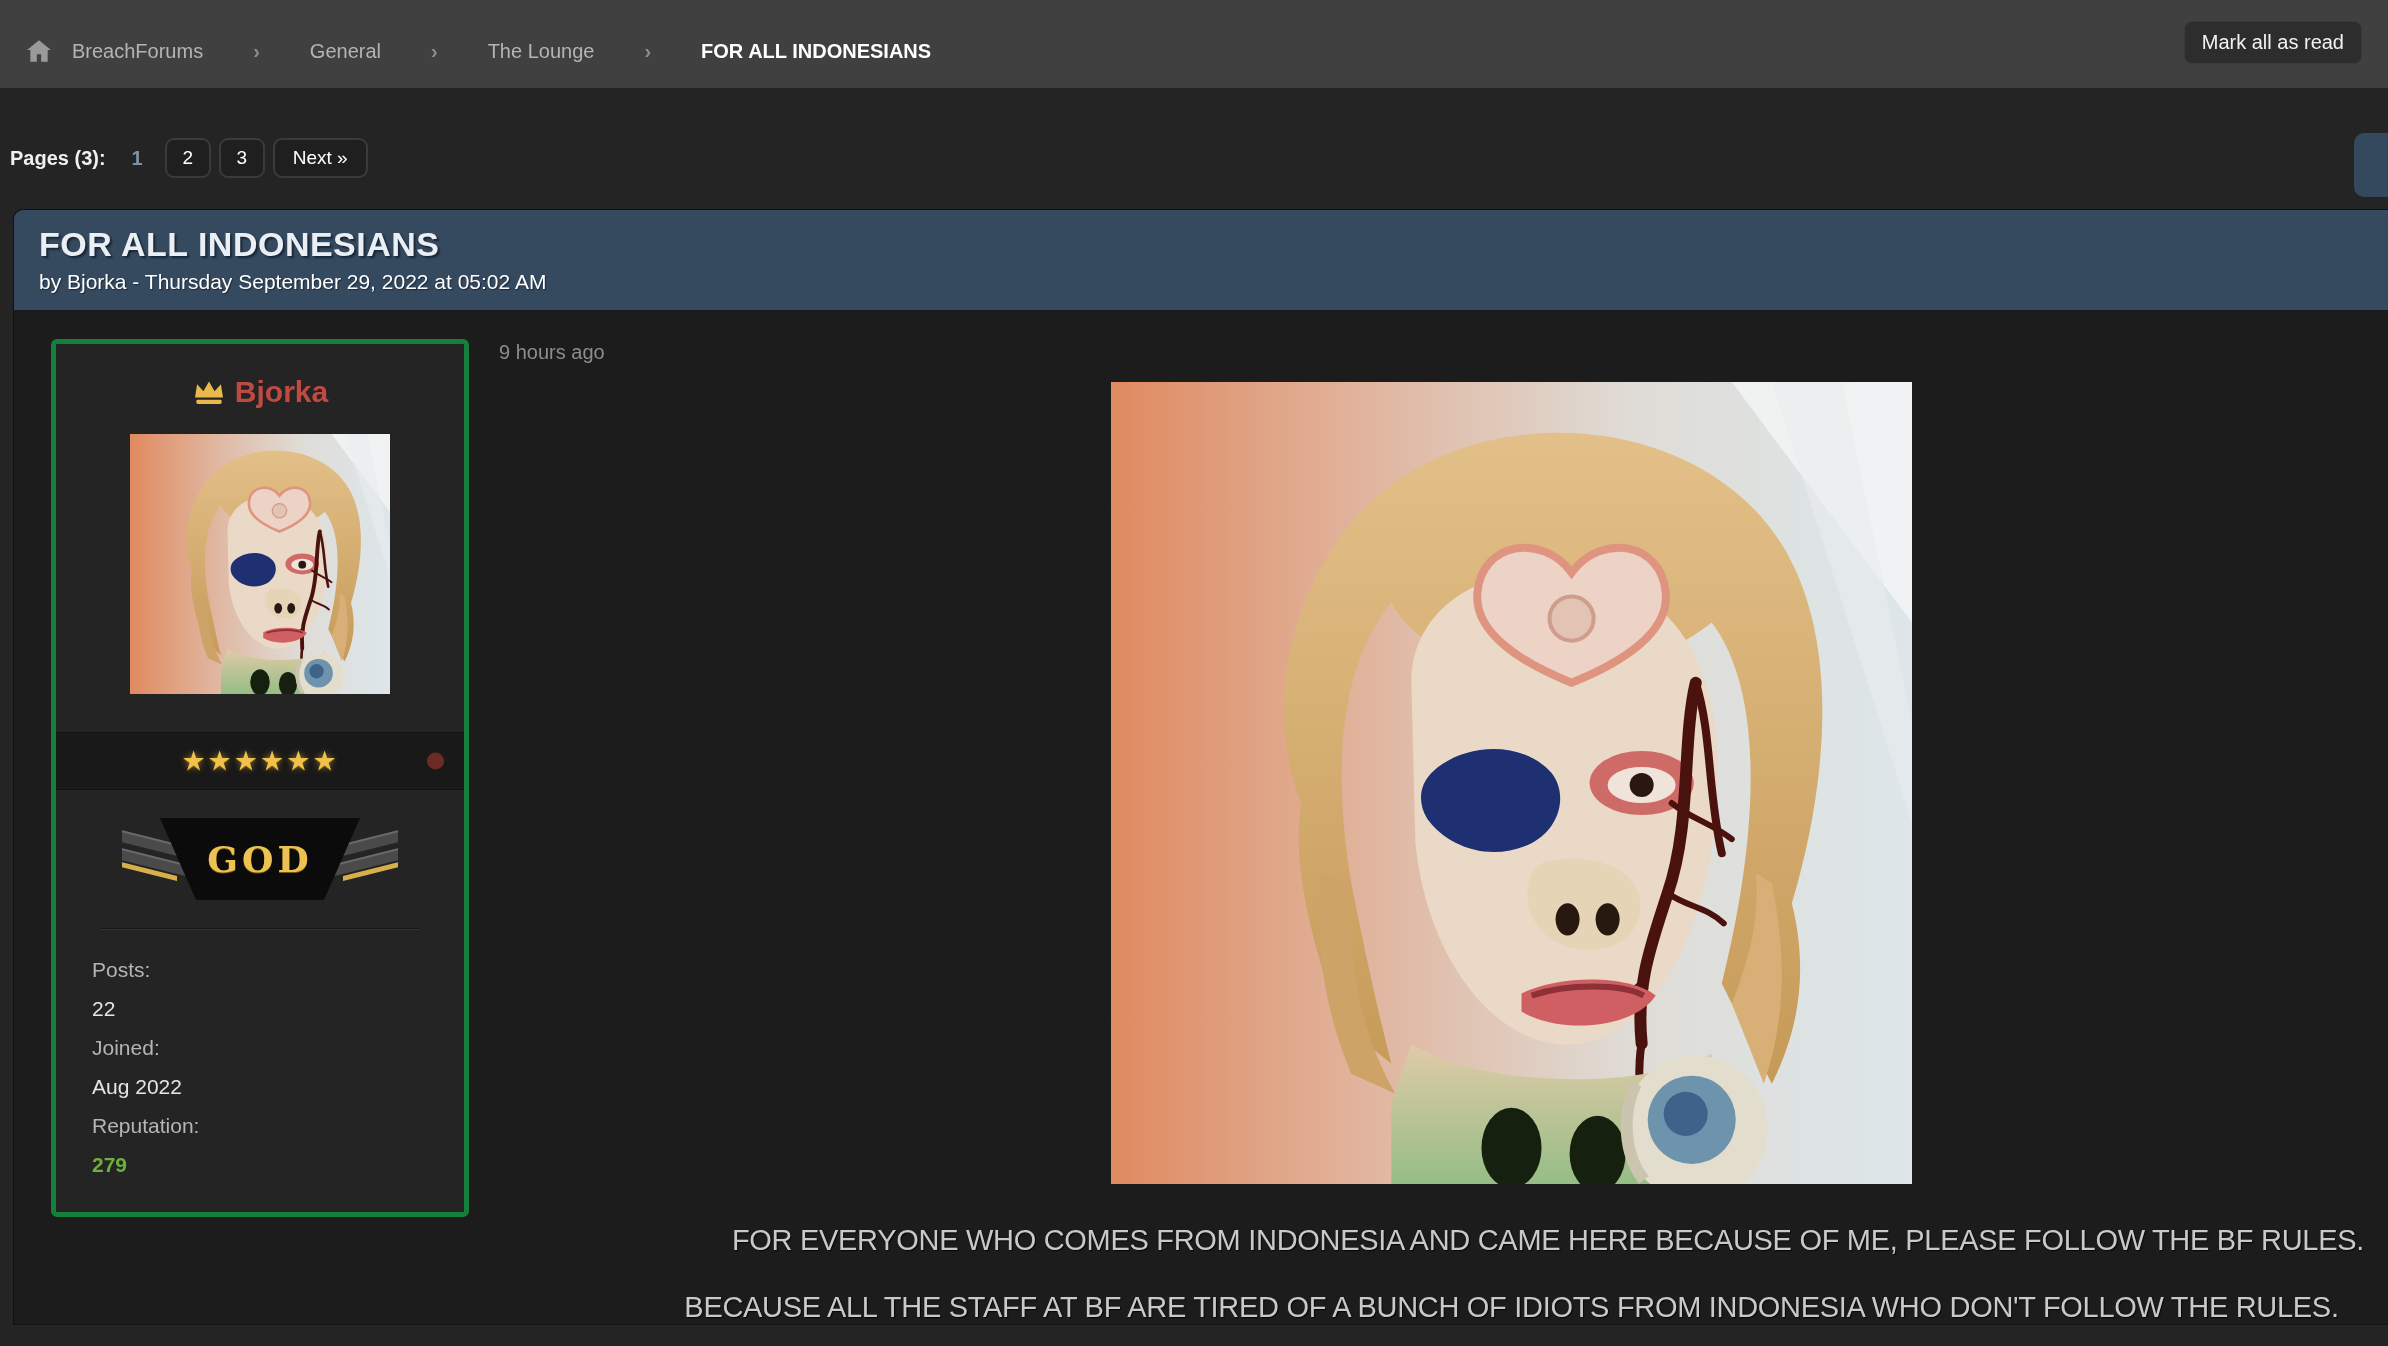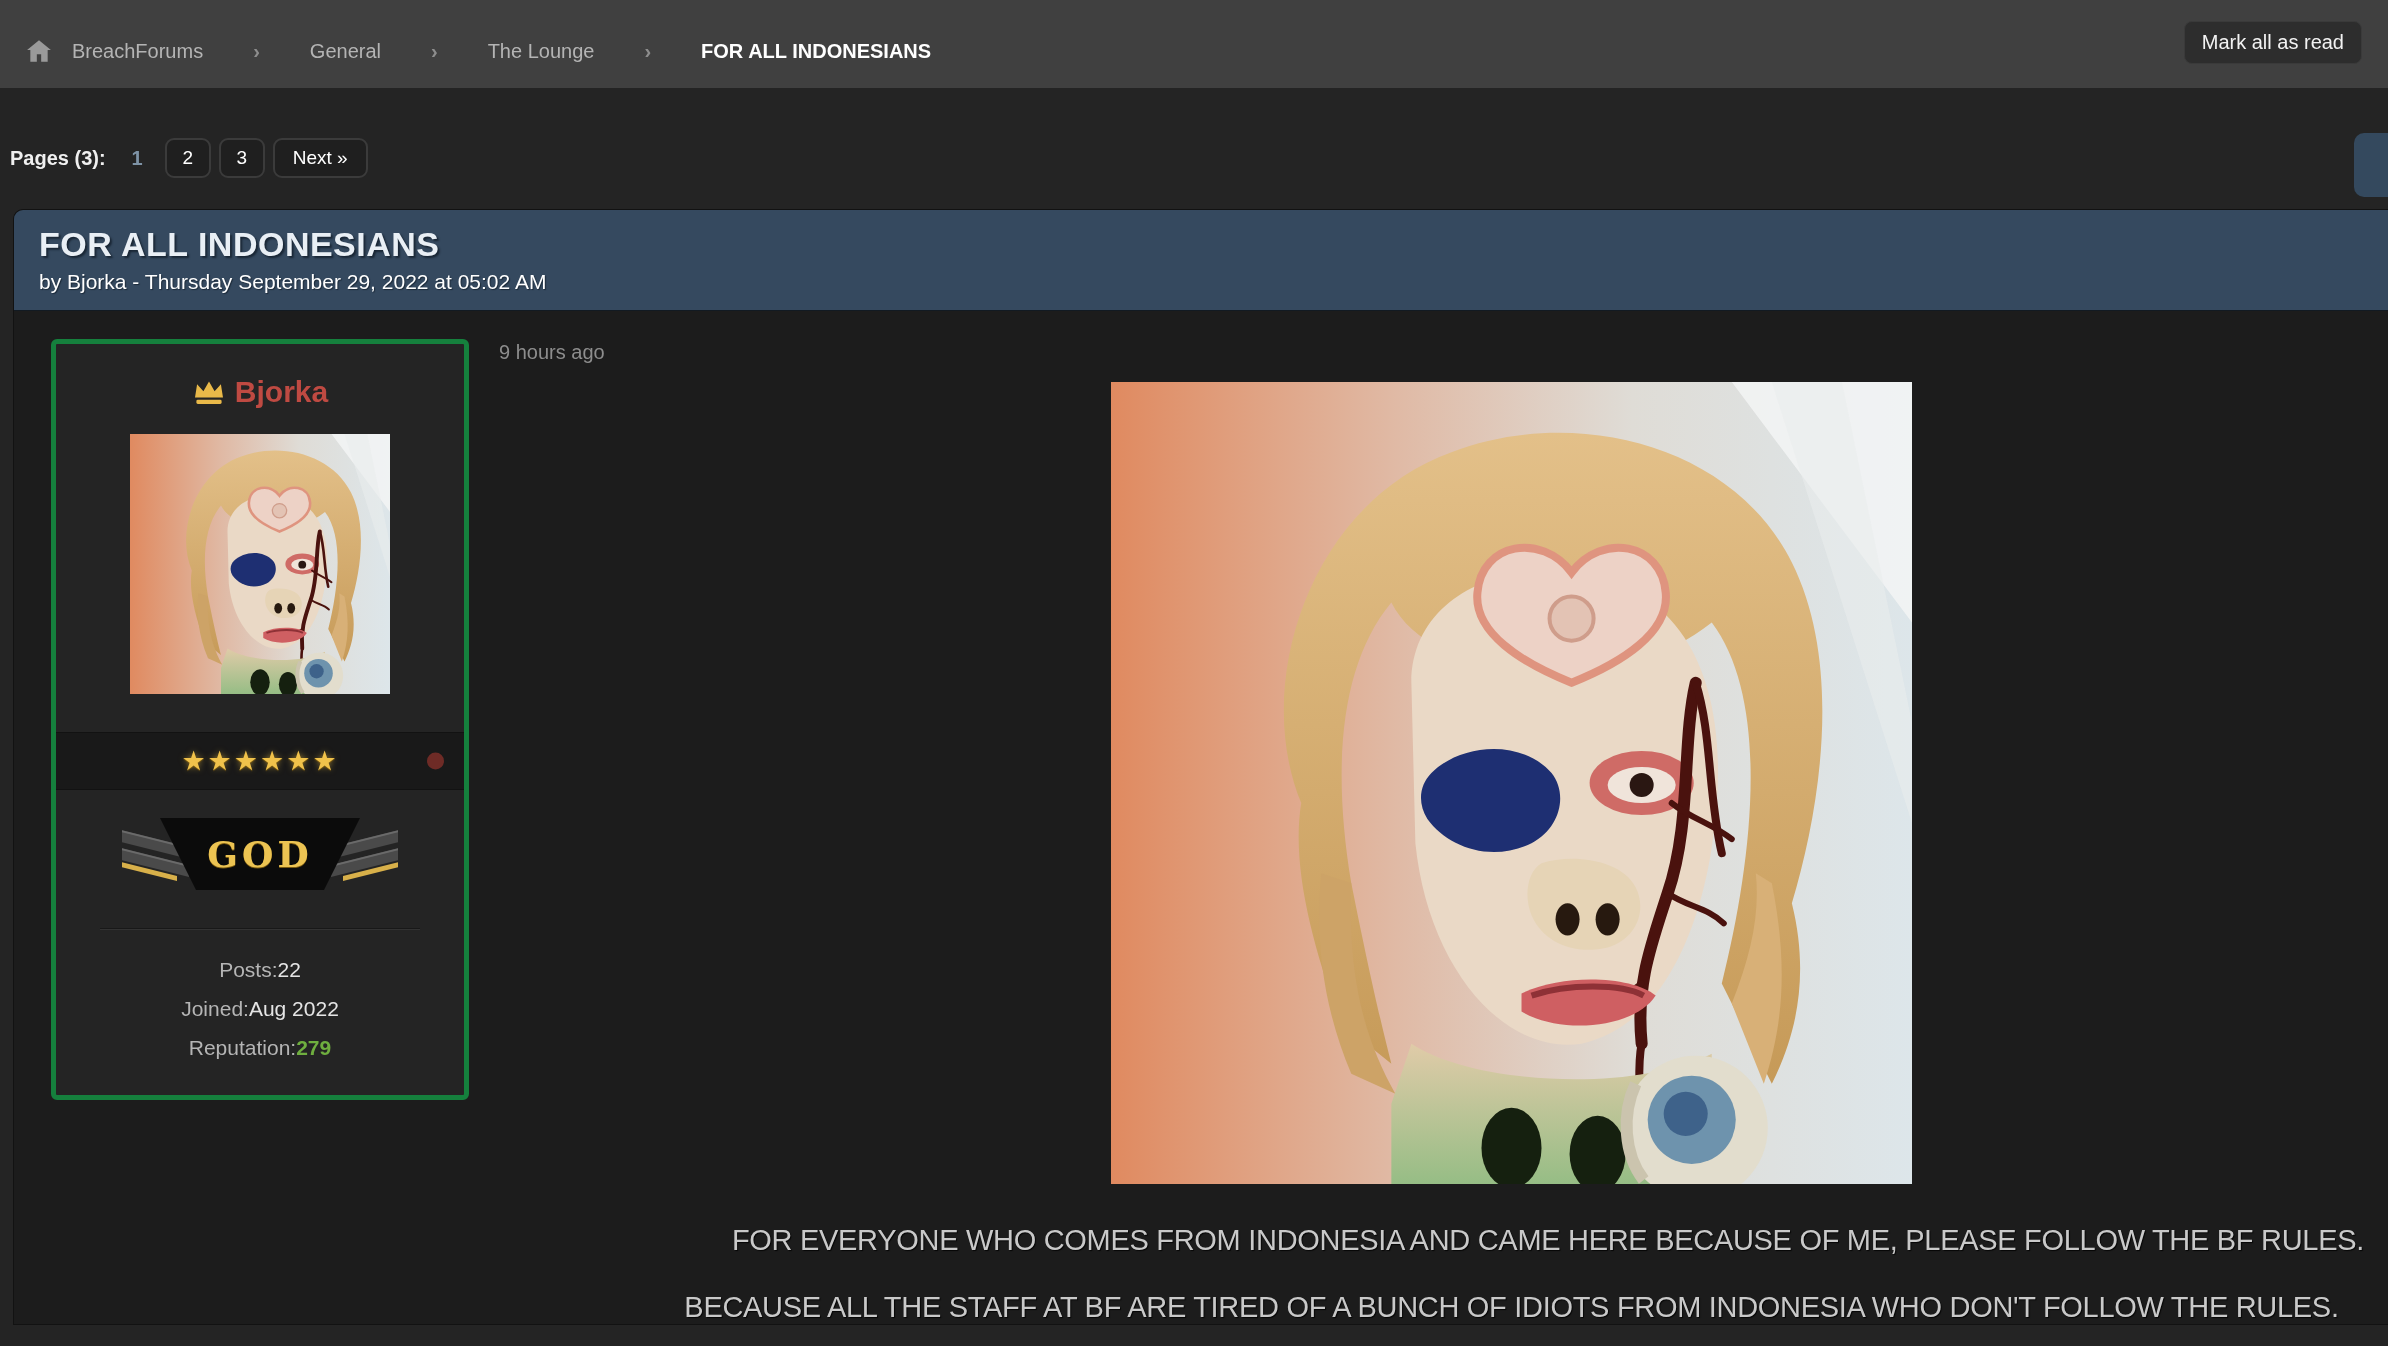--- a/index.html
+++ b/index.html
@@ -117,38 +117,38 @@
   .god-wing i.gold { height:5px; background:#d8b04a; border:none; }
   .god-wing.left  { left:2px;  transform:skewY(14deg); }
   .god-wing.right { right:2px; transform:skewY(-14deg); }
   .god-wing i:nth-child(1) { top:0; }
   .god-wing i:nth-child(2) { top:18px; width:86%; }
   .god-wing i.gold         { top:32px; width:70%; }
   .god-wing.left i  { left:0; }
   .god-wing.right i { right:0; }
   .god-plate {
     position:absolute; left:50%; top:8px; transform:translateX(-50%);
-    width:200px; height:72px;
+    width:200px; height:82px;
     background:#0b0b0b;
     clip-path:polygon(0 0, 100% 0, 82% 100%, 18% 100%);
     display:flex; align-items:center; justify-content:center;
   }
   .god-text {
     font-family:"DejaVu Serif", serif; font-weight:bold; font-size:36px;
     color:#ecc352; letter-spacing:4px;
     text-shadow:0 1px 0 #7a5a10;
   }
   .card-divider {
     width:320px; height:2px; margin:16px auto 14px auto;
     background:#181818; border-bottom:1px solid #333;
   }
 
   
   .stats { padding:6px 36px 28px 36px; }
-  .stat-row { display:flex; justify-content:center; line-height:39px; }
+  .stat-row { display:flex; justify-content:flex-end; line-height:39px;flex-direction:column; }
   .stat-label { font-size:21px; color:#b5b5b5; }
   .stat-value { font-size:21px; color:#e5e5e5; }
   .stat-value.rep { color:#6fae3f; font-weight:bold; }
 
   
   .post-content { flex:1; padding-left:190px; min-width:0; }
   .post-time { font-size:20px; color:#8d8d8d; margin:2px 0 4px -160px; }
   .post-img-wrap {
     display:block; width:801px; height:802px; margin:18px auto 0 auto; cursor:pointer;
   }

